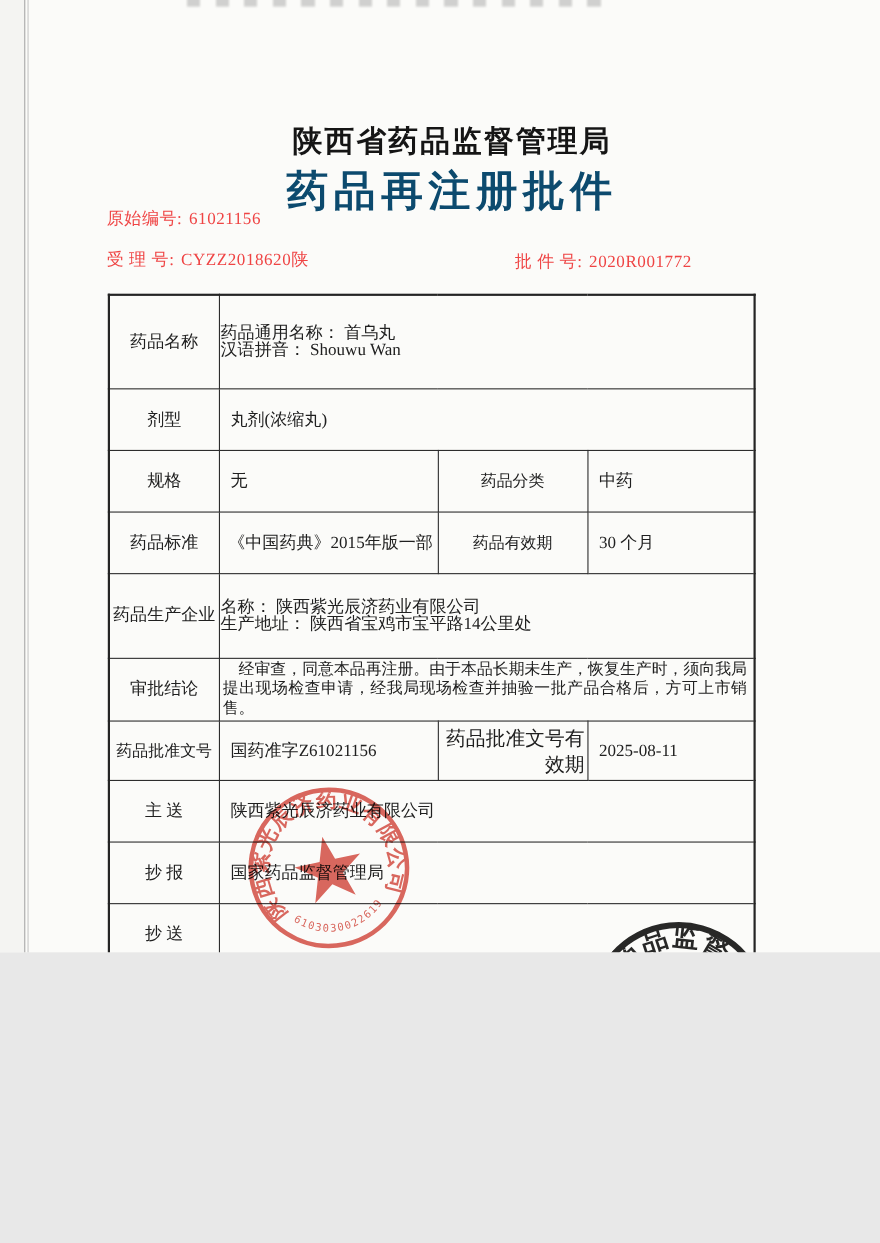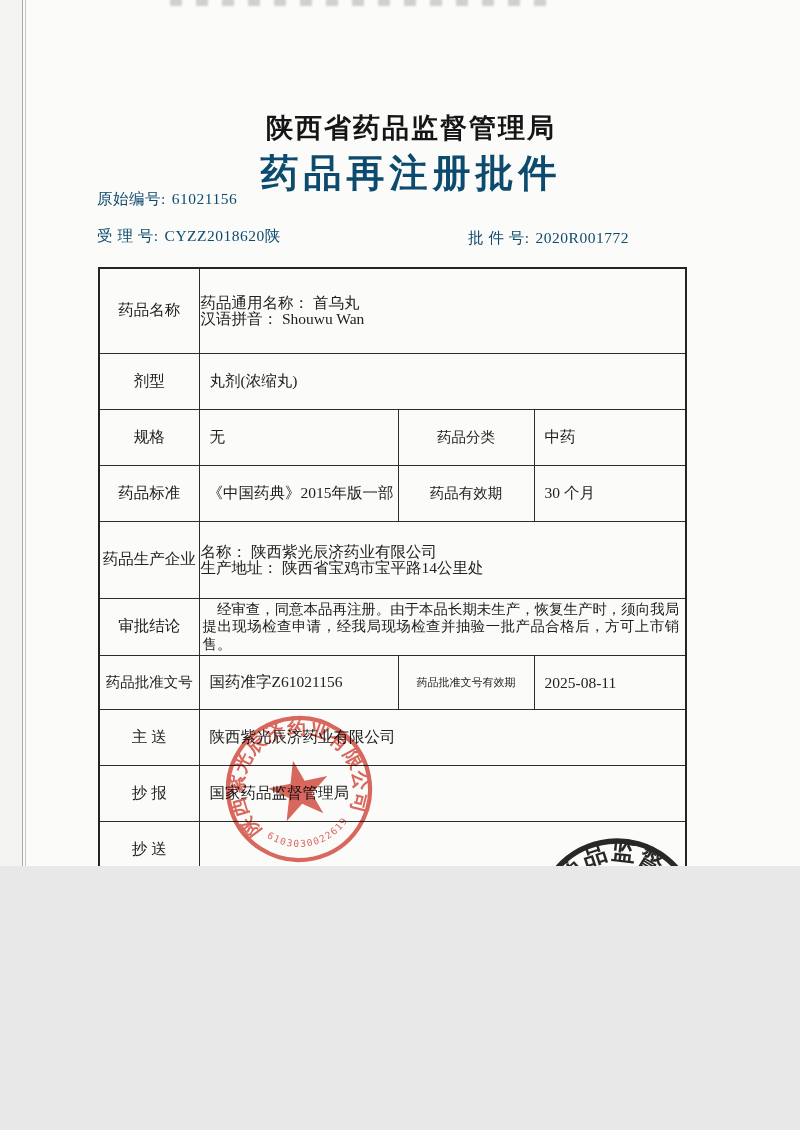--- a/index.html
+++ b/index.html
@@ -20,37 +20,37 @@
   
   .org-title{
     position:absolute;left:22px;right:0;top:110px;text-align:center;
     font-family:"Liberation Sans","DejaVu Sans",sans-serif;
     font-size:27px;font-weight:bold;letter-spacing:2px;color:#151515;
   }
   .doc-title{
     position:absolute;left:22px;right:0;top:148px;text-align:center;
     font-size:38px;font-weight:600;letter-spacing:5px;color:#0c4a6e;
   }
-  .meta-line{position:absolute;font-size:15.5px;letter-spacing:.5px;color:#0c4a6e;white-space:nowrap;}
+  .meta-line{position:absolute;font-size:15.5px;letter-spacing:.5px;color:#ef4444;white-space:nowrap;}
   .meta-original{left:97px;top:189px;}
   .meta-acceptance{left:97px;top:226px;}
   .meta-approvalno{left:468px;top:228px;text-align:center;}
   .meta-line .num{padding-left:6px;}
 
   
   .doc-table{
     position:absolute;left:98px;top:267px;width:587px;
     border-collapse:collapse;table-layout:fixed;z-index:1;
     font-size:15.5px;color:#202020;
   }
   .doc-table td{border:1.5px solid #2d2d2d;vertical-align:middle;overflow:hidden;}
   .doc-table{border:2px solid #242424;}
   td.lbl{text-align:center;padding:17px 2px;}
   td.lbl-mid{text-align:center;padding:0 2px;font-size:14.5px;}
-  td.lbl-mid.small{font-size:11px;}
+  td.lbl-mid.small{font-size:18px;text-align:right;}
   td.val{padding-left:10px;}
   td.multiline{padding-left:1px;}
   .cell-stack{display:flex;flex-direction:column;justify-content:space-evenly;height:100%;}
   .cell-stack div{line-height:1;}
   td.paragraph{padding:2px 6px 2px 3px;}
   .conclusion-text{font-size:14.4px;line-height:17.5px;text-indent:1em;text-align:justify;margin:0;}
 
   
   .stamp{position:absolute;pointer-events:none;mix-blend-mode:multiply;}
   .stamp-red{left:222px;top:712px;width:154px;height:154px;transform:rotate(-12deg);opacity:.88;z-index:6;}

